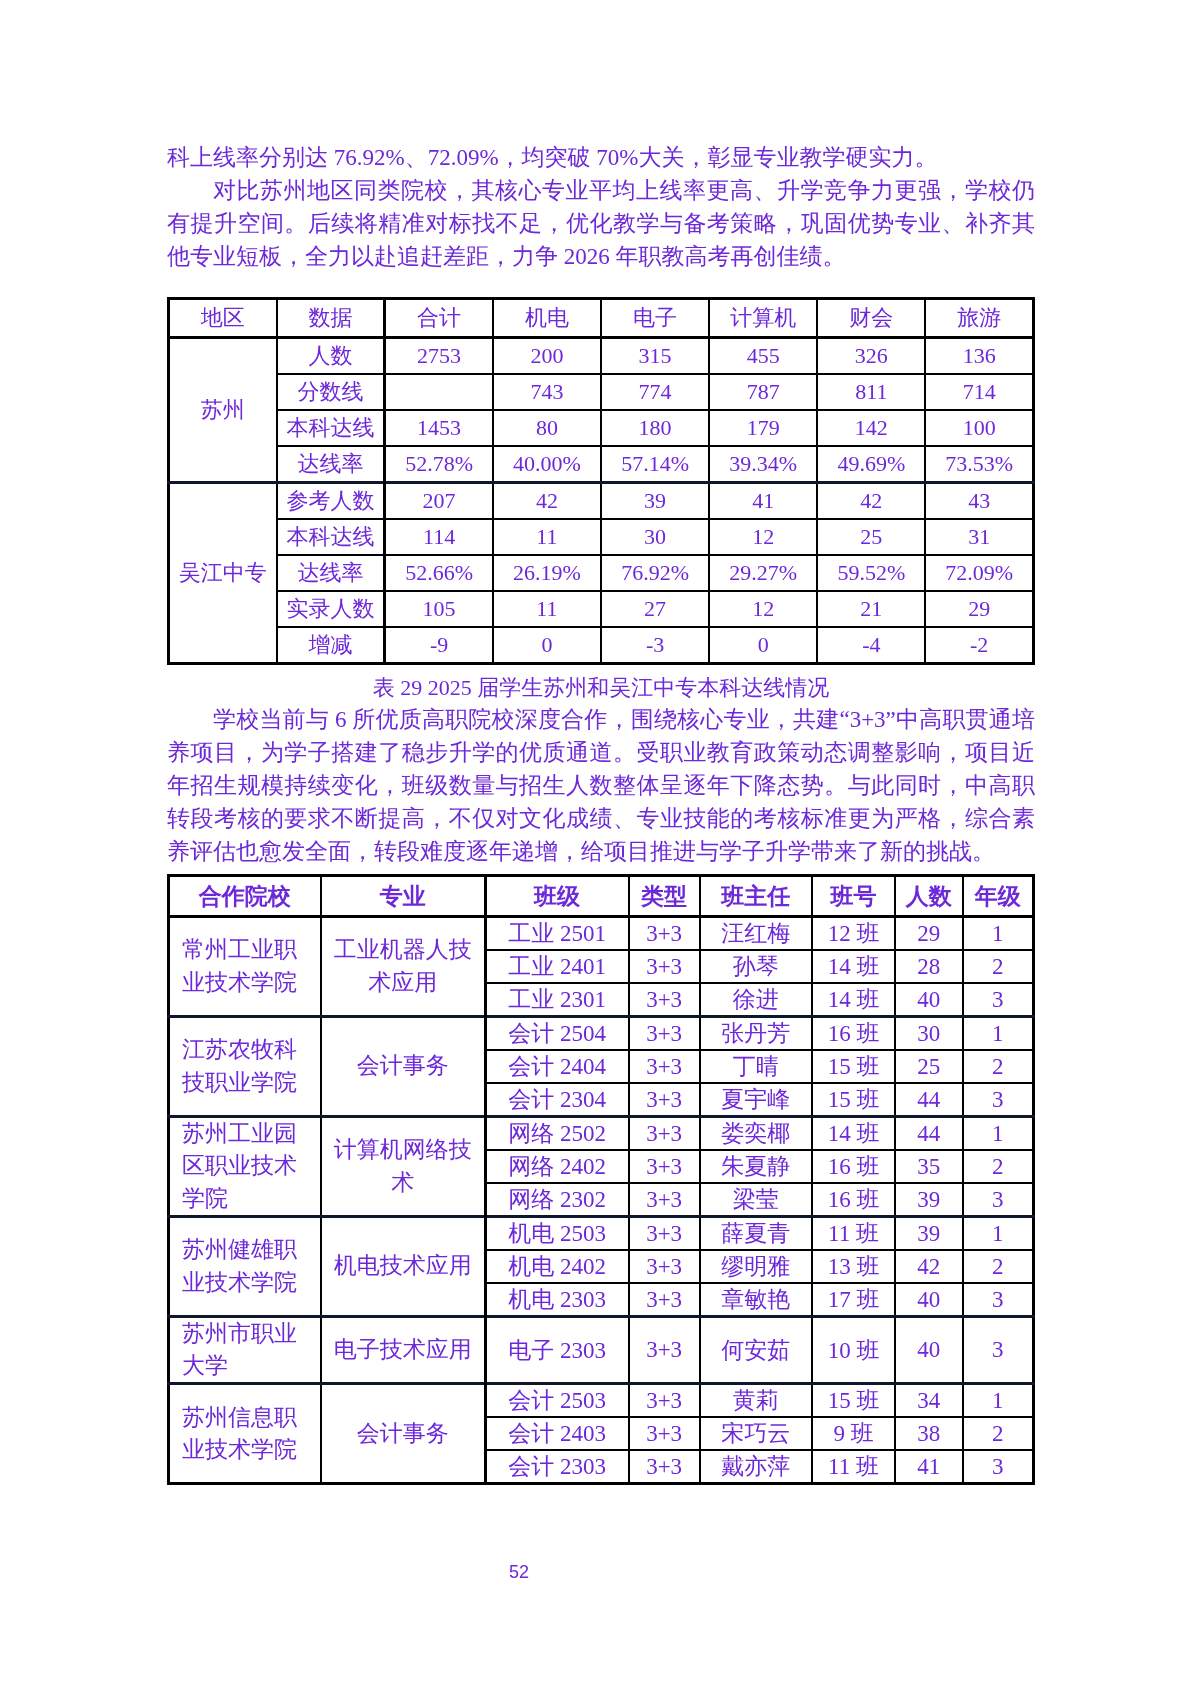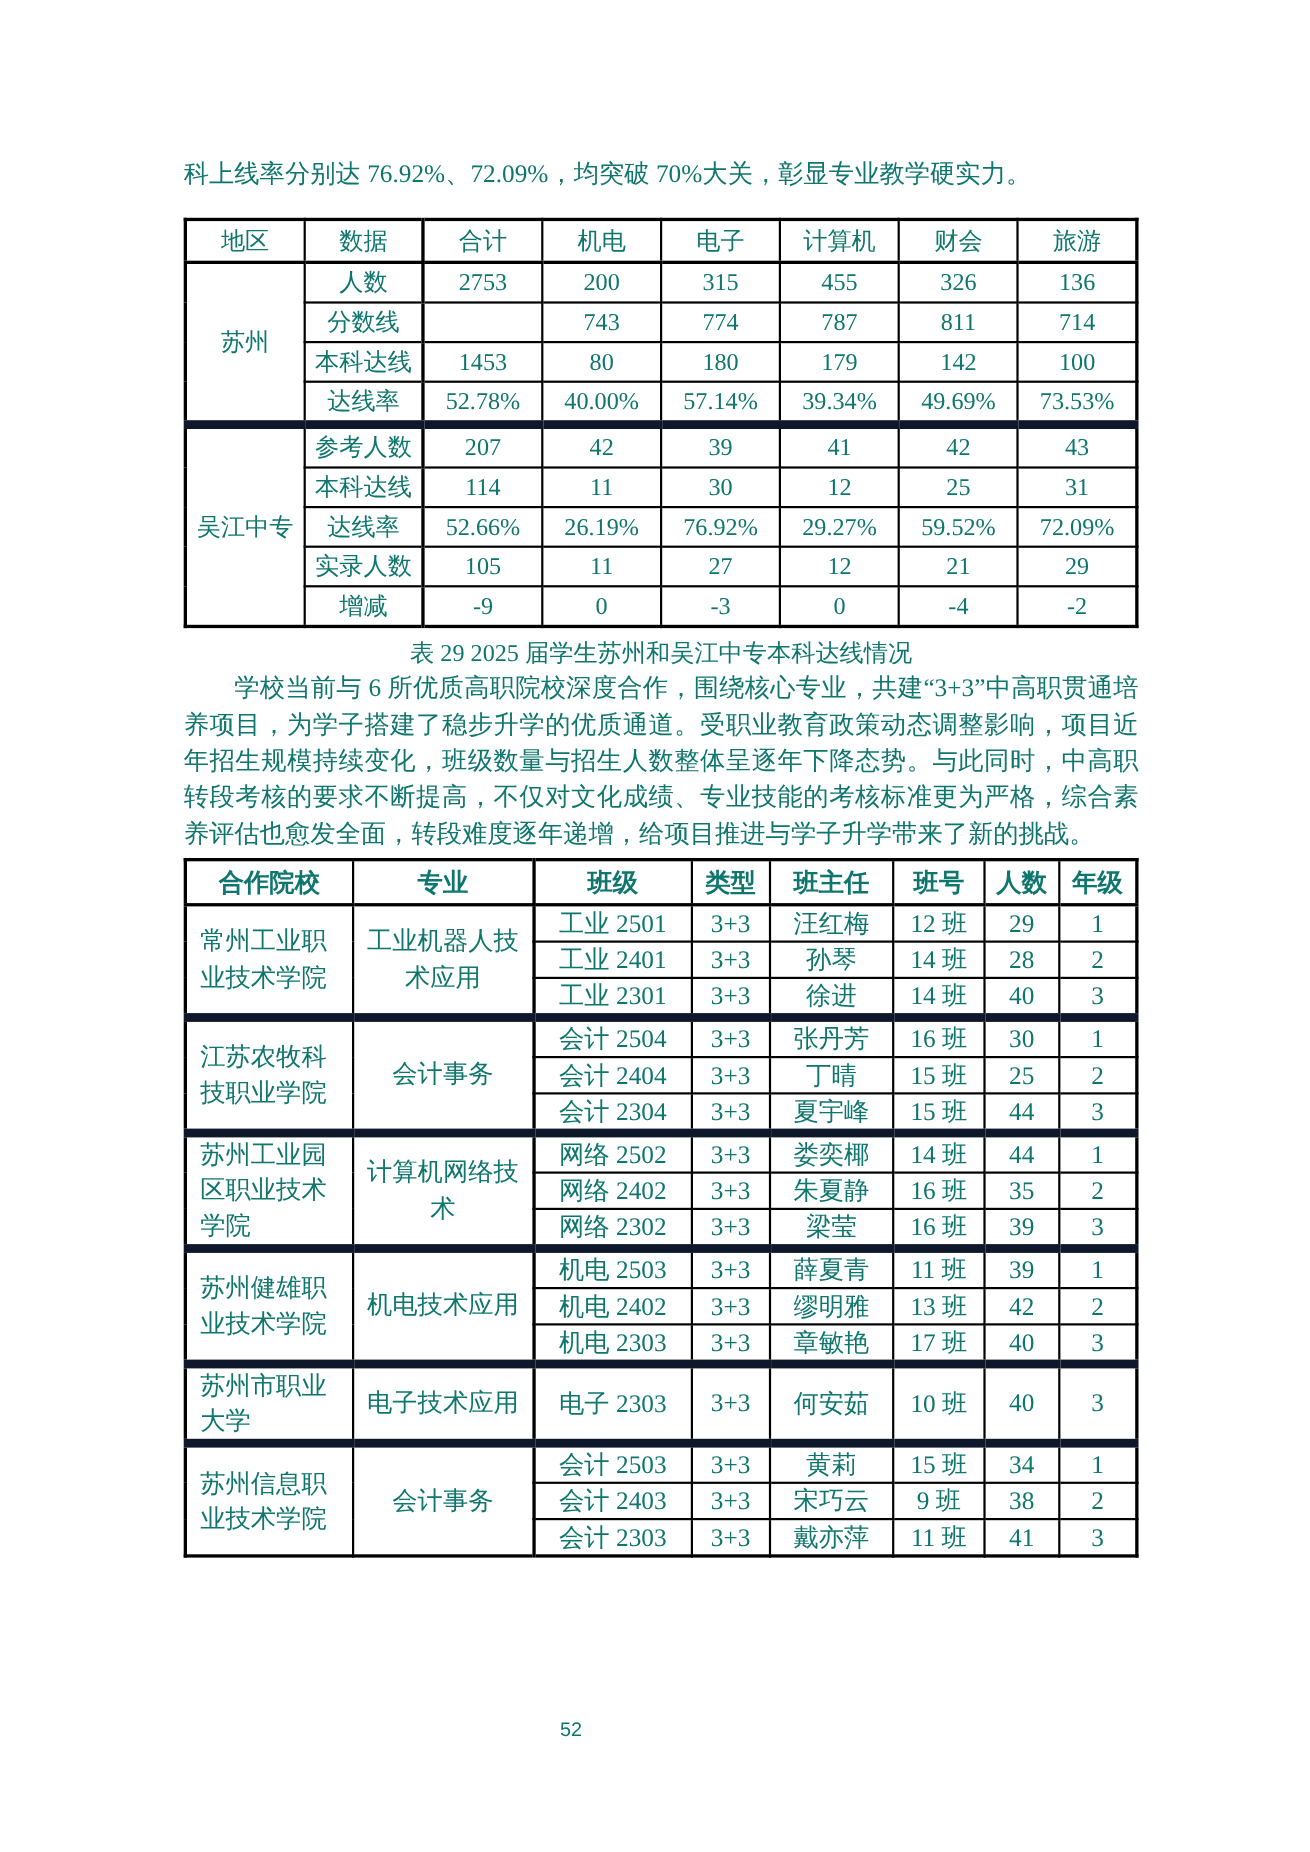--- a/index.html
+++ b/index.html
@@ -1,29 +1,29 @@
 <!DOCTYPE html>
 <html><head>
 <meta charset="utf-8">
 <style>
   html,body { margin:0; padding:0; background:#ffffff; }
   .page {
     position:relative; width:1191px; height:1684px; background:#ffffff;
-    font-family:"Liberation Serif","DejaVu Serif",serif; color:#0f766e; overflow:hidden;
+    font-family:"Liberation Serif","DejaVu Serif",serif; color:#6d28d9; overflow:hidden;
   }
   .content { position:absolute; left:167px; top:141px; width:868px; }
 
   p.para { font-size:23px; line-height:33px; margin:0; text-align:justify; }
   p.para.indent { text-indent:2em; }
 
   table.tbl { border-collapse:collapse; table-layout:fixed; width:868px; border:3px solid #000; }
   .tbl td, .tbl th { border:2px solid #000; text-align:center; vertical-align:middle; padding:0; overflow:hidden; }
   .tbl thead th { border-bottom:3px solid #000;border-radius:14px; }
   .thick-right { border-right:3px solid #000 !important; }
-  tr.group-start td { border-top:8px solid #0f172a;border-radius:14px; }
+  tr.group-start td { border-top:3px solid #0f172a;border-radius:14px; }
 
   .t1 { margin-top:24px; }
   .t1 td, .t1 th { font-size:22px; height:34px; font-weight:normal; }
   .t1 thead th { height:36px; }
 
   .t2 { margin-top:6px; }
   .t2 th { font-weight:bold; font-size:23px; height:38px; }
   .t2 td { font-size:23px; height:31px; }
   .t2 tr.tall-row td { height:64px; }
   .college-cell { text-align:left !important; padding-left:12px !important; padding-right:6px !important; line-height:1.4; }
@@ -38,20 +38,21 @@
     font-size:18px; font-family:"Liberation Sans","DejaVu Sans",sans-serif;
   }
 </style>
 </head>
 <body>
 
 <div class="page">
   <div class="content">
 
     <p class="para">科上线率分别达 76.92%、72.09%，均突破 70%大关，彰显专业教学硬实力。</p>
+    <p class="para indent">对比苏州地区同类院校，其核心专业平均上线率更高、升学竞争力更强，学校仍有提升空间。后续将精准对标找不足，优化教学与备考策略，巩固优势专业、补齐其他专业短板，全力以赴追赶差距，力争 2026 年职教高考再创佳绩。</p>
 
     <table class="tbl t1">
       <colgroup>
         <col style="width:12.5%">
           <col style="width:12.5%">
           <col style="width:12.5%">
           <col style="width:12.5%">
         <col style="width:12.5%">
           <col style="width:12.5%">
           <col style="width:12.5%">

